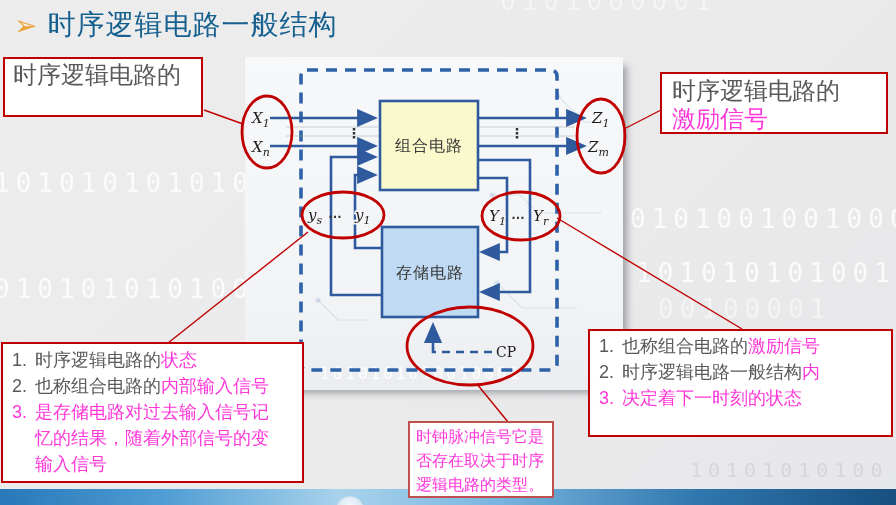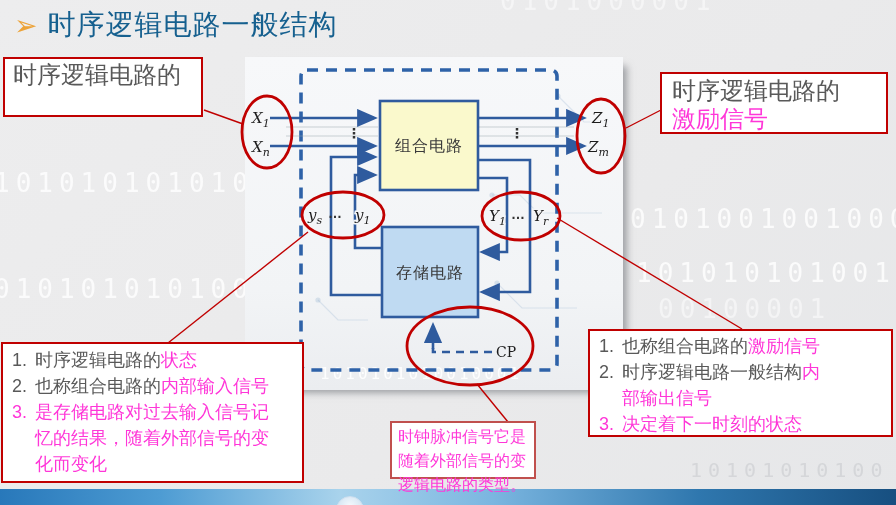--- a/index.html
+++ b/index.html
@@ -42,21 +42,21 @@
   .trace-dot{fill:#7FA3C8;opacity:.25}
 
   
   .callout{position:absolute;background:#fff;border:2px solid #C00000;z-index:10}
   .seg-g{color:#595959}
   .seg-m{color:#FF36D8}
   #co-top-left{left:3px;top:57px;width:200px;height:60px;font-size:24px;line-height:28px;padding:2px 8px}
   #co-top-right{left:660px;top:72px;width:228px;height:62px;font-size:24px;line-height:28px;padding:3px 10px}
   #co-bottom-left{left:1px;top:342px;width:303px;height:141px;font-size:18px;line-height:26px;padding:3px 4px}
   #co-bottom-right{left:588px;top:329px;width:305px;height:108px;font-size:18px;line-height:26px;padding:2px 4px}
-  #co-clock{left:390px;top:421px;width:146px;height:58px;font-size:16px;line-height:24px;padding:2px 6px;border:2px solid #C0504D;z-index:11}
+  #co-clock{left:408px;top:421px;width:146px;height:77px;font-size:16px;line-height:24px;padding:2px 6px;border:2px solid #C0504D;z-index:11}
   .li-row{display:flex}
   .li-num{flex:none;width:28px;padding-left:5px}
   .li-content{flex:1}
 
   
   #footer{position:absolute;left:0;bottom:0;width:896px;height:16px;z-index:5;
     background:linear-gradient(90deg,#2878BA 0%,#4E9CD3 18%,#A9D3EC 38%,#7BB6E0 55%,#2F77AE 78%,#174F80 100%)}
   #footer-circle{position:absolute;left:336px;top:496px;width:28px;height:28px;border-radius:50%;z-index:6;
     background:radial-gradient(circle at 50% 35%,#F5F9FD 0%,#D7E7F4 55%,#BCD6EC 100%);border:1px solid #CFE0EF}
 </style>
@@ -171,46 +171,45 @@
         <span class="li-num seg-g">2.</span>
         <div class="li-content">
           <div><span class="seg-g">也称组合电路的</span><span class="seg-m">内部输入信号</span></div>
         </div>
       </div>
       <div class="li-row">
         <span class="li-num seg-m">3.</span>
         <div class="li-content">
           <div><span class="seg-m">是存储电路对过去输入信号记</span></div>
           <div><span class="seg-m">忆的结果，随着外部信号的变</span></div>
-          <div><span class="seg-m">化而变化</span></div>
+          <div><span class="seg-m">输入信号</span></div>
         </div>
       </div>
     </div>
   <div id="co-bottom-right" class="callout">
       <div class="li-row">
         <span class="li-num seg-g">1.</span>
         <div class="li-content">
           <div><span class="seg-g">也称组合电路的</span><span class="seg-m">激励信号</span></div>
         </div>
       </div>
       <div class="li-row">
         <span class="li-num seg-g">2.</span>
         <div class="li-content">
           <div><span class="seg-g">时序逻辑电路一般结构</span><span class="seg-m">内</span></div>
-          <div><span class="seg-m">部输出信号</span></div>
         </div>
       </div>
       <div class="li-row">
         <span class="li-num seg-m">3.</span>
         <div class="li-content">
           <div><span class="seg-m">决定着下一时刻的状态</span></div>
         </div>
       </div>
     </div>
   <div id="co-clock" class="callout">
       <div><span class="seg-m">时钟脉冲信号它是</span></div>
-      <div><span class="seg-m">随着外部信号的变</span></div>
+      <div><span class="seg-m">否存在取决于时序</span></div>
       <div><span class="seg-m">逻辑电路的类型。</span></div>
     </div>
 
   <div id="footer-circle"></div>
   <div id="footer"></div>
 </div>
 
 </body></html>

